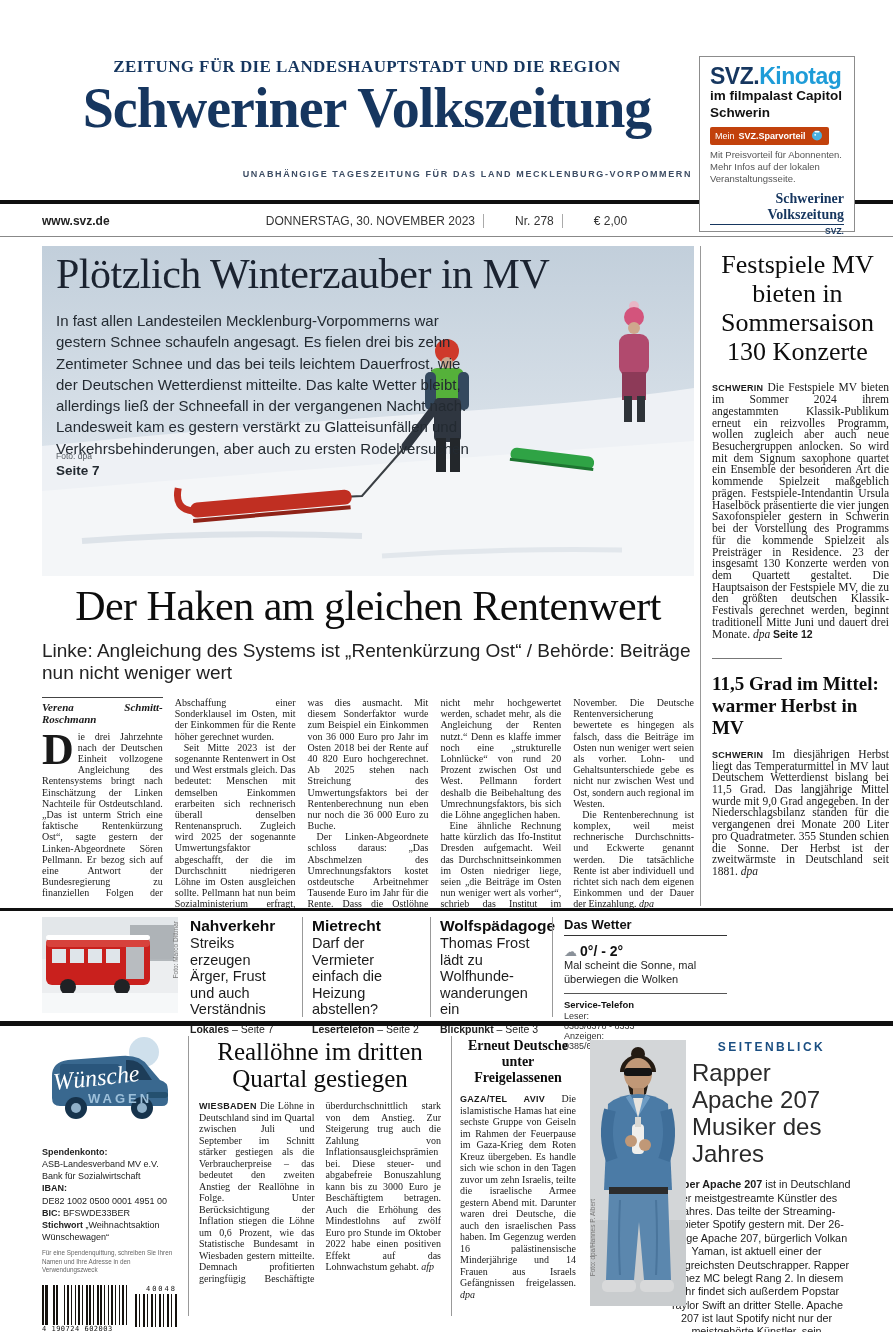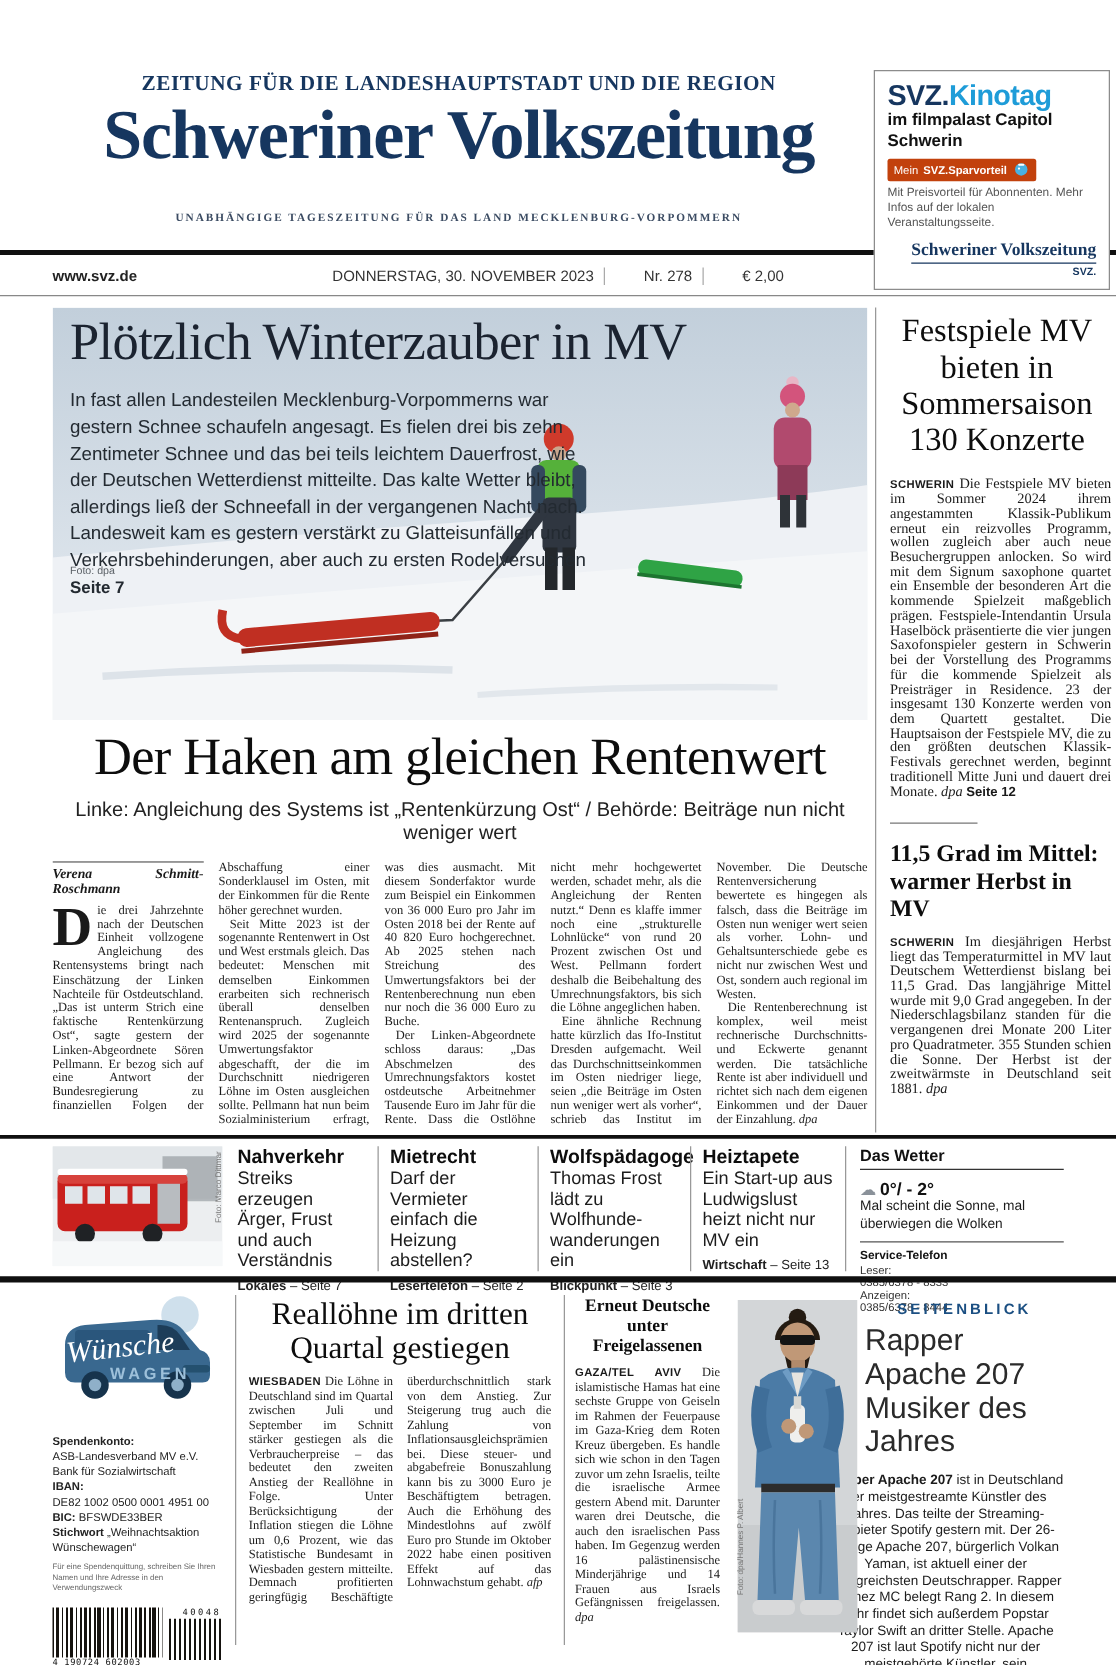--- a/index.html
+++ b/index.html
@@ -4,25 +4,25 @@
 <style>
   html,body{margin:0;padding:0;background:#e9e9e9;}
   .page{position:relative;width:893px;height:1332px;background:#fff;margin:0 auto;overflow:hidden;
         font-family:"Liberation Sans",sans-serif;color:#111;}
 
   
   .mast-topline{position:absolute;top:57px;left:42px;width:650px;text-align:center;
     font-family:Liberation Serif, serif;font-weight:bold;font-size:17px;letter-spacing:.4px;color:#16365f;}
   .mast-title{position:absolute;top:76px;left:42px;width:650px;margin:0;text-align:center;
     font-family:"Liberation Serif",serif;font-weight:bold;font-size:56px;color:#16365f;letter-spacing:-1px;}
-  .mast-tagline{position:absolute;top:169px;left:42px;width:650px;text-align:center;
-    font-size:9px;font-weight:bold;letter-spacing:1.6px;color:#3c4c63;font-family:Liberation Serif, serif;}
-
-  
-  .kinotag{position:absolute;top:56px;left:699px;width:189px;height:176px;border:1px solid #8c8c8c;
+  .mast-tagline{position:absolute;top:169px;left:42px;width:650px;text-align:right;
+    font-size:9px;font-weight:bold;letter-spacing:1.6px;color:#3c4c63;}
+
+  
+  .kinotag{position:absolute;top:56px;left:699px;width:156px;height:176px;border:1px solid #8c8c8c;
     background:#fff;padding:8px 10px;box-sizing:border-box;z-index:5;}
   .kt-brand{font-size:23px;font-weight:bold;letter-spacing:-.5px;line-height:1;}
   .kt-brand .svz{color:#16365f;} .kt-brand .prod{color:#1e9cd8;}
   .kt-line{font-size:13.5px;font-weight:bold;color:#111;line-height:1.25;}
   .kt-badge{display:inline-flex;align-items:center;gap:4px;background:#c2410c;color:#fff;
     font-size:9px;padding:2px 5px;margin:5px 0 4px;border-radius:2px;}
   .kt-badge .pre{font-weight:normal;} .kt-badge .lab{font-weight:bold;}
   .kt-body{font-size:9.5px;color:#555;line-height:1.3;}
   .kt-foot{margin-top:5px;text-align:right;}
   .kt-foot .logo{font-family:"Liberation Serif",serif;font-weight:bold;font-size:14px;color:#16365f;
@@ -61,21 +61,21 @@
   .cr{font-style:italic;font-family:"Liberation Serif",serif;}
   .pref{font-family:"Liberation Sans",sans-serif;font-weight:bold;font-size:10.5px;}
   .rail-div{width:70px;border-top:1px solid #777;margin:18px 0 14px;}
   .rail-h2{font-family:"Liberation Serif",serif;font-weight:bold;font-size:19px;line-height:1.15;
     margin:0 0 10px;color:#0d0d0d;}
 
   
   .renten{position:absolute;top:582px;left:42px;width:652px;}
   .renten-h{margin:0;font-family:"Liberation Serif",serif;font-weight:normal;font-size:42px;
     text-align:center;color:#0d0d0d;letter-spacing:-.5px;}
-  .renten-sub{margin:10px 0 0;text-align:center;font-size:16px;color:#222;}
+  .renten-sub{margin:10px 0 0;text-align:left;font-size:19px;color:#222;}
   .renten-cols{margin-top:13px;height:238px;overflow:hidden;column-count:5;column-gap:12px;
     font-family:"Liberation Serif",serif;font-size:10px;line-height:1.12;text-align:justify;
     color:#1a1a1a;hyphens:auto;}
   .byline{border-top:1px solid #444;padding-top:3px;margin-bottom:5px;
     font-family:"Liberation Serif",serif;font-style:italic;font-weight:bold;font-size:11px;}
   .renten-cols p{margin:0;}
   .renten-cols p + p{text-indent:9px;}
   .dropcap{float:left;font-family:"Liberation Serif",serif;font-weight:bold;font-size:44px;
     line-height:34px;padding:2px 4px 0 0;color:#1a1a1a;}
 
@@ -290,25 +290,20 @@
     <div class="teaser t2">
       <div class="t-kicker">Mietrecht</div>
       <div class="t-text">Darf der Vermieter einfach die Heizung abstellen?</div>
       <div class="t-sect"><b>Lesertelefon</b> <span>– Seite 2</span></div>
     </div>
     <div class="teaser t3">
       <div class="t-kicker">Wolfspädagoge</div>
       <div class="t-text">Thomas Frost lädt zu Wolfhunde-wanderungen ein</div>
       <div class="t-sect"><b>Blickpunkt</b> <span>– Seite 3</span></div>
     </div>
-    <div class="teaser t4">
-      <div class="t-kicker">Heiztapete</div>
-      <div class="t-text">Ein Start-up aus Ludwigslust heizt nicht nur MV ein</div>
-      <div class="t-sect"><b>Wirtschaft</b> <span>– Seite 13</span></div>
-    </div>
 
     <div class="wetter">
       <div class="w-title">Das Wetter</div>
       <div class="w-temp">
         <span class="w-icon">☁</span><span>0°/ - 2°</span>
       </div>
       <div class="w-desc">Mal scheint die Sonne, mal überwiegen die Wolken</div>
       <div class="w-service">Service-Telefon</div>
       <div class="w-row">
         <span class="lbl">Leser:</span>

